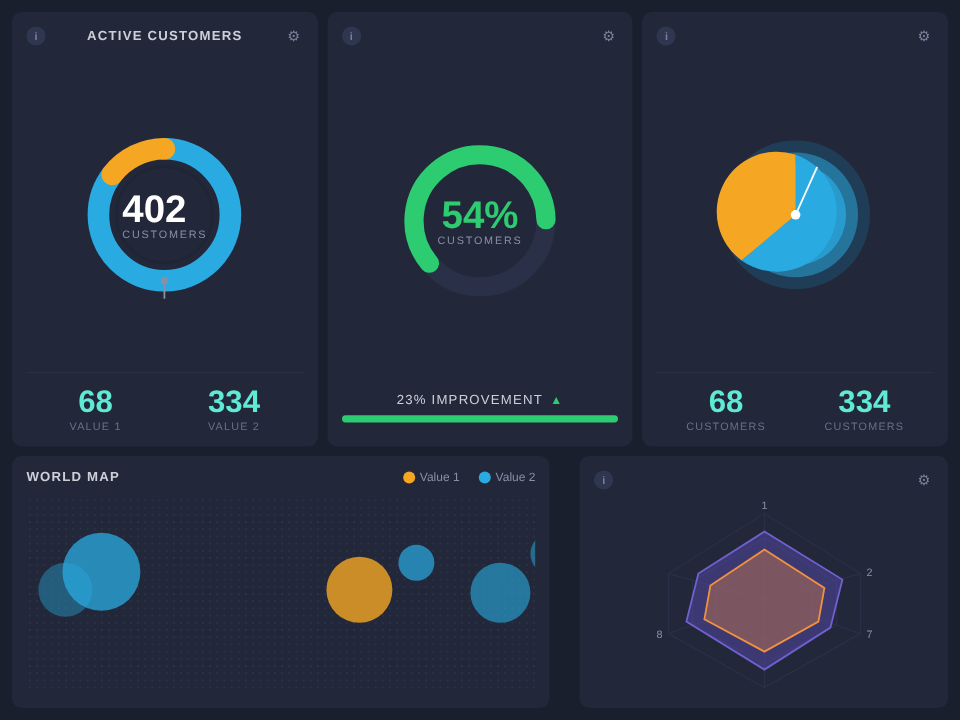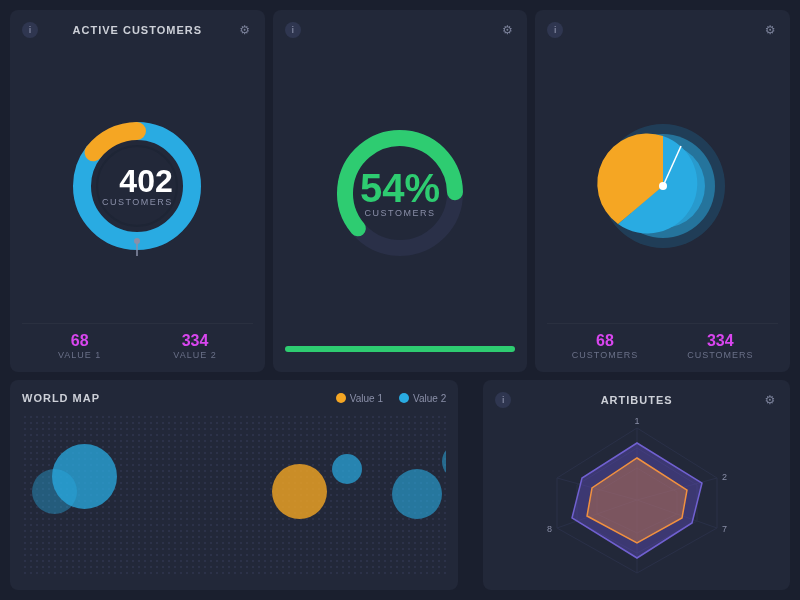--- a/index.html
+++ b/index.html
@@ -82,21 +82,21 @@
       align-items: center;
       flex: 1;
       position: relative;
     }
     .donut-svg {
       width: 150px;
       height: 150px;
     }
     .donut-center {
       position: absolute;
-      text-align: right;
+      text-align: left;
     }
     .donut-value {
       color: #ffffff;
       font-size: 32px;
       font-weight: bold;
       line-height: 1;
     }
     .donut-label {
       color: #8a8fa8;
       font-size: 9px;
@@ -106,38 +106,38 @@
     .card-stats {
       display: flex;
       justify-content: space-around;
       padding-top: 8px;
       border-top: 1px solid #2a3040;
     }
     .stat-item {
       text-align: center;
     }
     .stat-value {
-      color: #d946ef;
-      font-size: 16px;
+      color: #5eead4;
+      font-size: 26px;
       font-weight: bold;
     }
     .stat-label {
       color: #6a7088;
       font-size: 9px;
       letter-spacing: 1px;
       text-transform: uppercase;
     }
     
     .progress-center {
       position: absolute;
       text-align: center;
     }
     .progress-value {
       color: #2ecc71;
-      font-size: 40px;
+      font-size: 32px;
       font-weight: bold;
       line-height: 1;
     }
     .progress-label {
       color: #8a8fa8;
       font-size: 9px;
       letter-spacing: 1.5px;
       text-transform: uppercase;
     }
     .improvement-bar {
@@ -274,20 +274,24 @@
         <circle cx="75" cy="75" r="55" fill="none" stroke="#2a3048" stroke-width="16"></circle>
 
         <circle cx="75" cy="75" r="55" fill="none" stroke="#2ecc71" stroke-width="16" stroke-dasharray="210 135" stroke-dashoffset="0" stroke-linecap="round" transform="rotate(-220 75 75)"></circle>
       </svg>
       <div class="progress-center">
         <div class="progress-value">54%</div>
         <div class="progress-label">CUSTOMERS</div>
       </div>
     </div>
     <div style="padding: 8px 0;">
+      <div class="improvement-text">
+        <span>23% IMPROVEMENT</span>
+        <span class="improvement-arrow">▲</span>
+      </div>
       <div class="improvement-bar"></div>
     </div>
   </div>
 
   <div class="card">
     <div class="card-header">
       <div class="icon-info">i</div>
       <div class="icon-gear">⚙</div>
     </div>
     <div class="pie-container">
@@ -343,23 +347,20 @@
       <div class="bubble" style="width:55px;height:55px;background:#f5a623;left:250px;top:50px;opacity:0.8;"></div>
       <div class="bubble" style="width:30px;height:30px;background:#29abe2;left:310px;top:40px;opacity:0.7;"></div>
       <div class="bubble" style="width:50px;height:50px;background:#29abe2;left:370px;top:55px;opacity:0.6;"></div>
       <div class="bubble" style="width:35px;height:35px;background:#29abe2;left:420px;top:30px;opacity:0.5;"></div>
     </div>
   </div>
 
   <div class="card attributes-card">
     <div class="card-header">
       <div class="icon-info">i</div>
-      <div class="card-header-center">
-        <span class="card-title">ARTIBUTES</span>
-      </div>
       <div class="icon-gear">⚙</div>
     </div>
     <div class="radar-container">
       <svg width="190" height="160" viewBox="0 0 190 160">
 
         <polygon points="95,10 175,60 175,110 95,155 15,110 15,60" fill="none" stroke="#2a3048" stroke-width="1"></polygon>
         <polygon points="95,30 155,67 155,103 95,135 35,103 35,67" fill="none" stroke="#2a3048" stroke-width="1"></polygon>
         <polygon points="95,50 135,74 135,96 95,115 55,96 55,74" fill="none" stroke="#2a3048" stroke-width="1"></polygon>
 
         <line x1="95" y1="82" x2="95" y2="10" stroke="#2a3048" stroke-width="1"></line>

